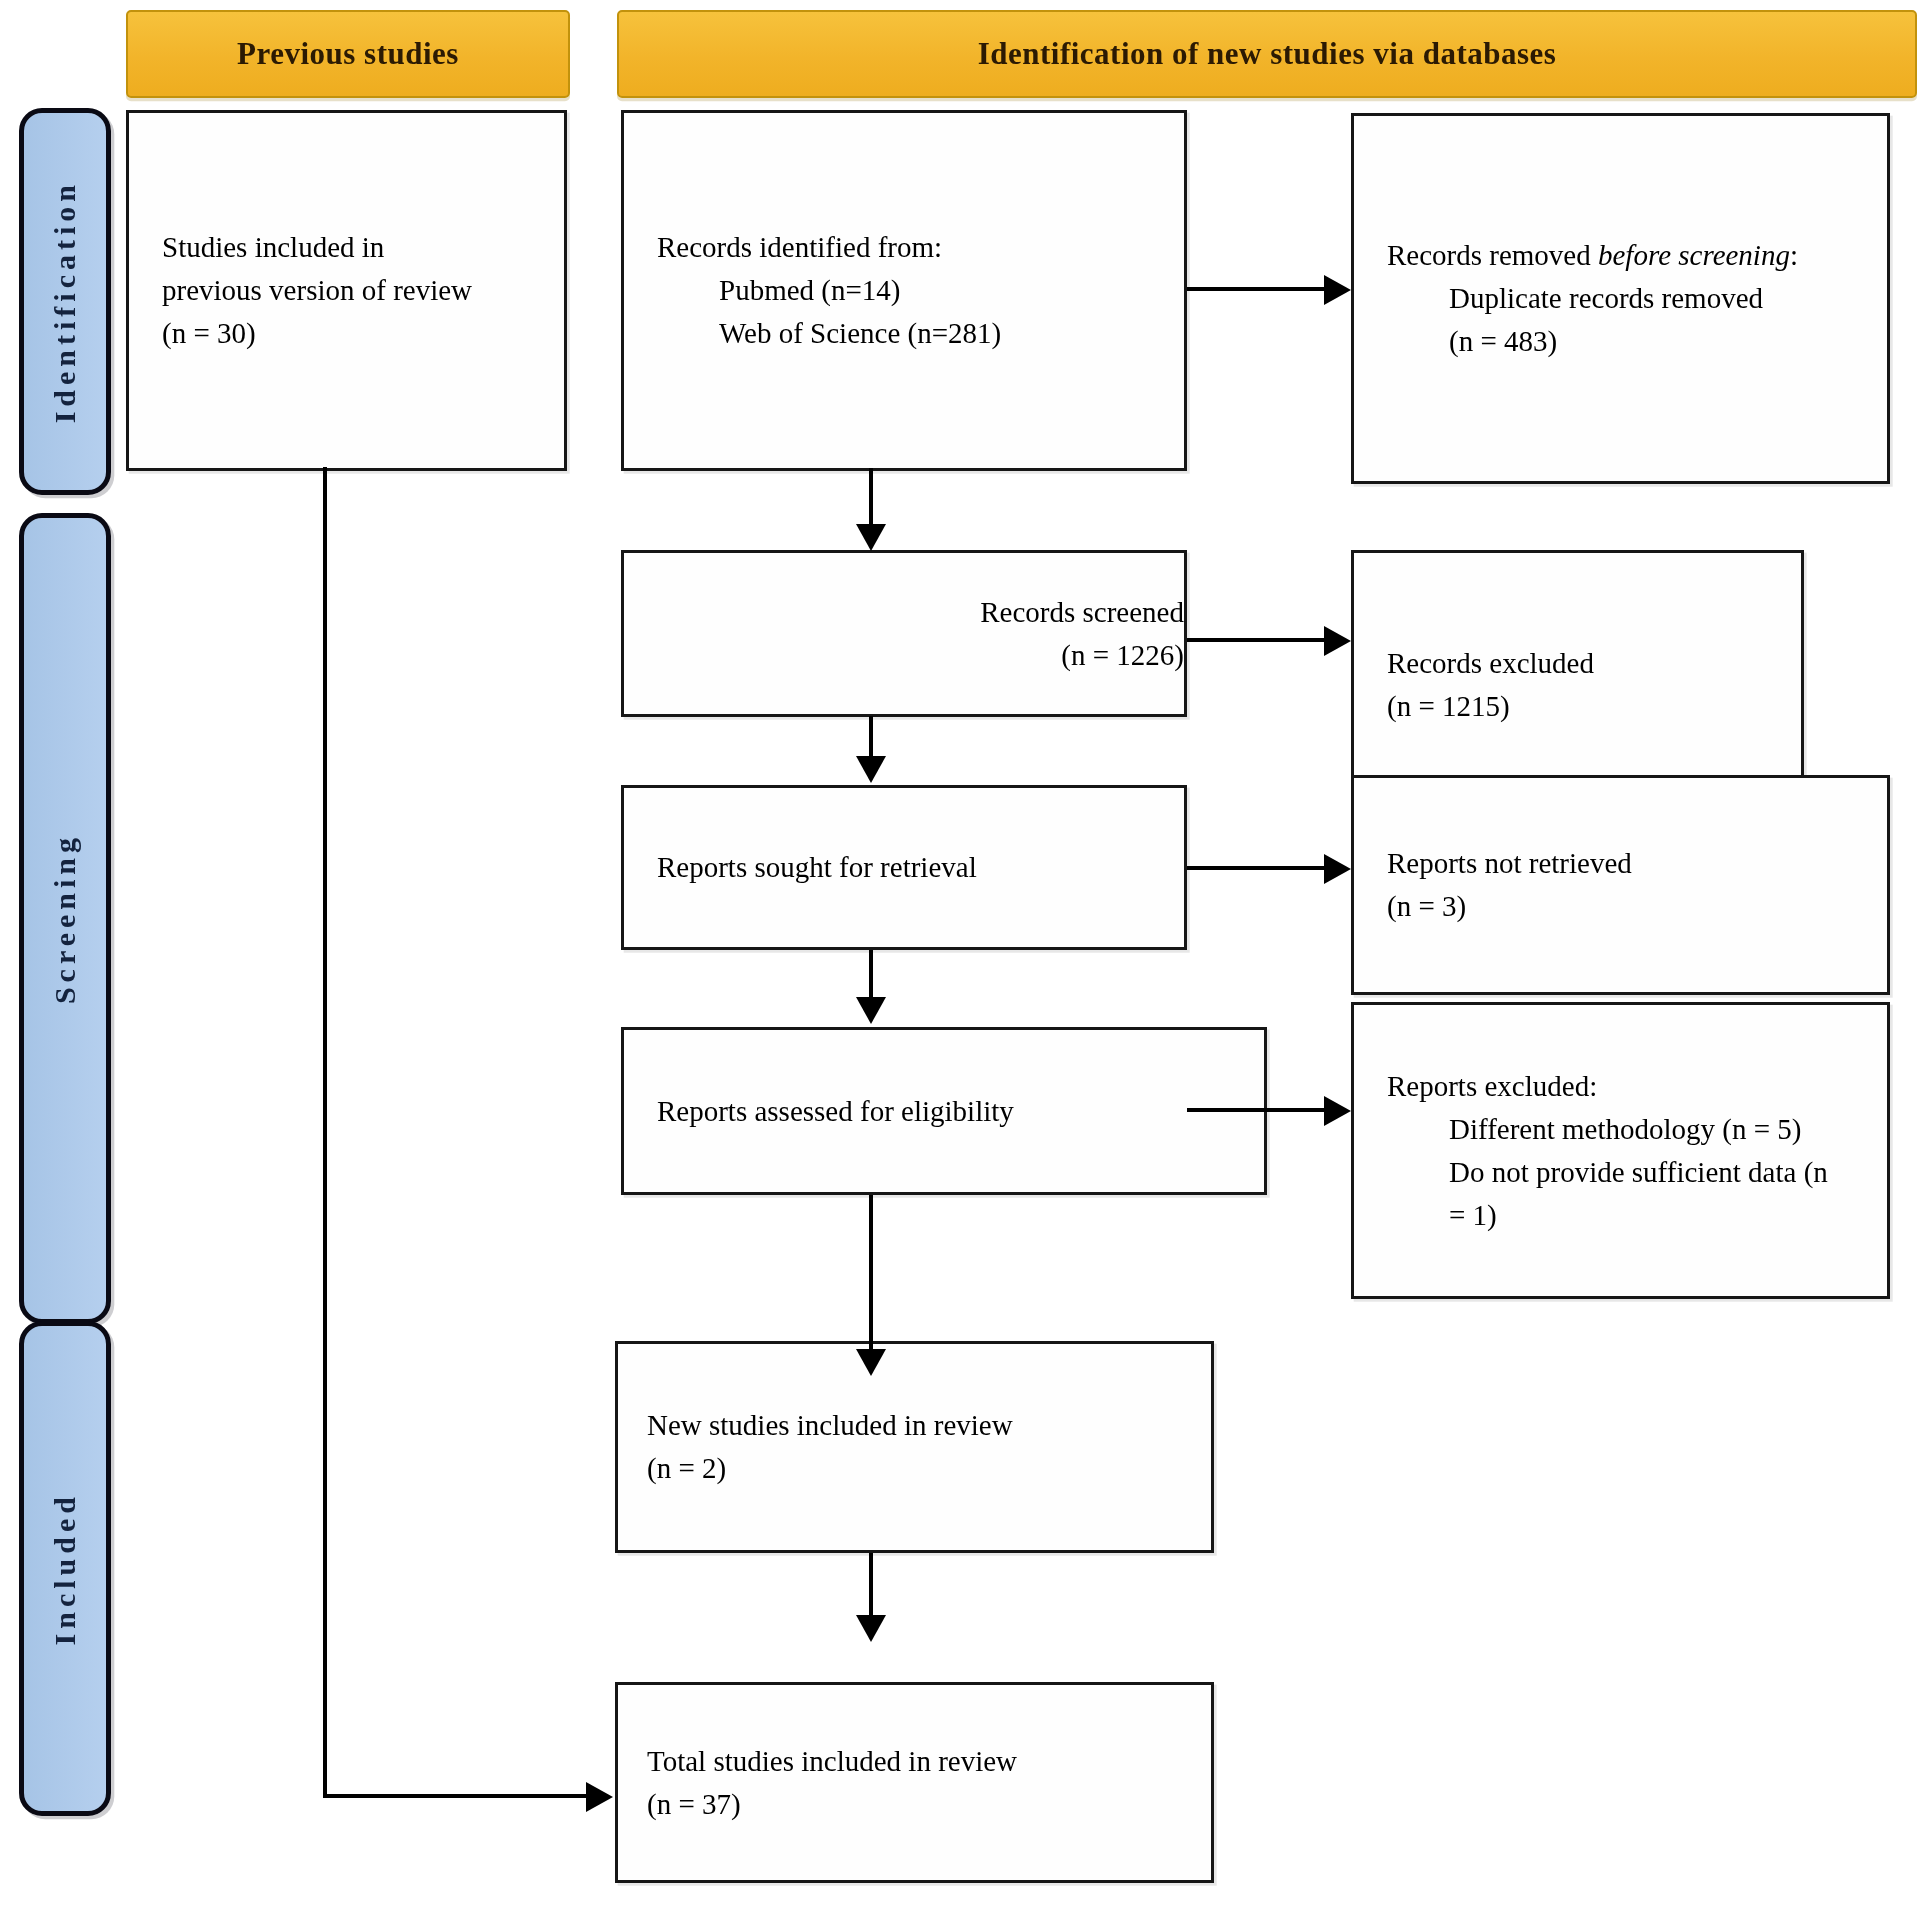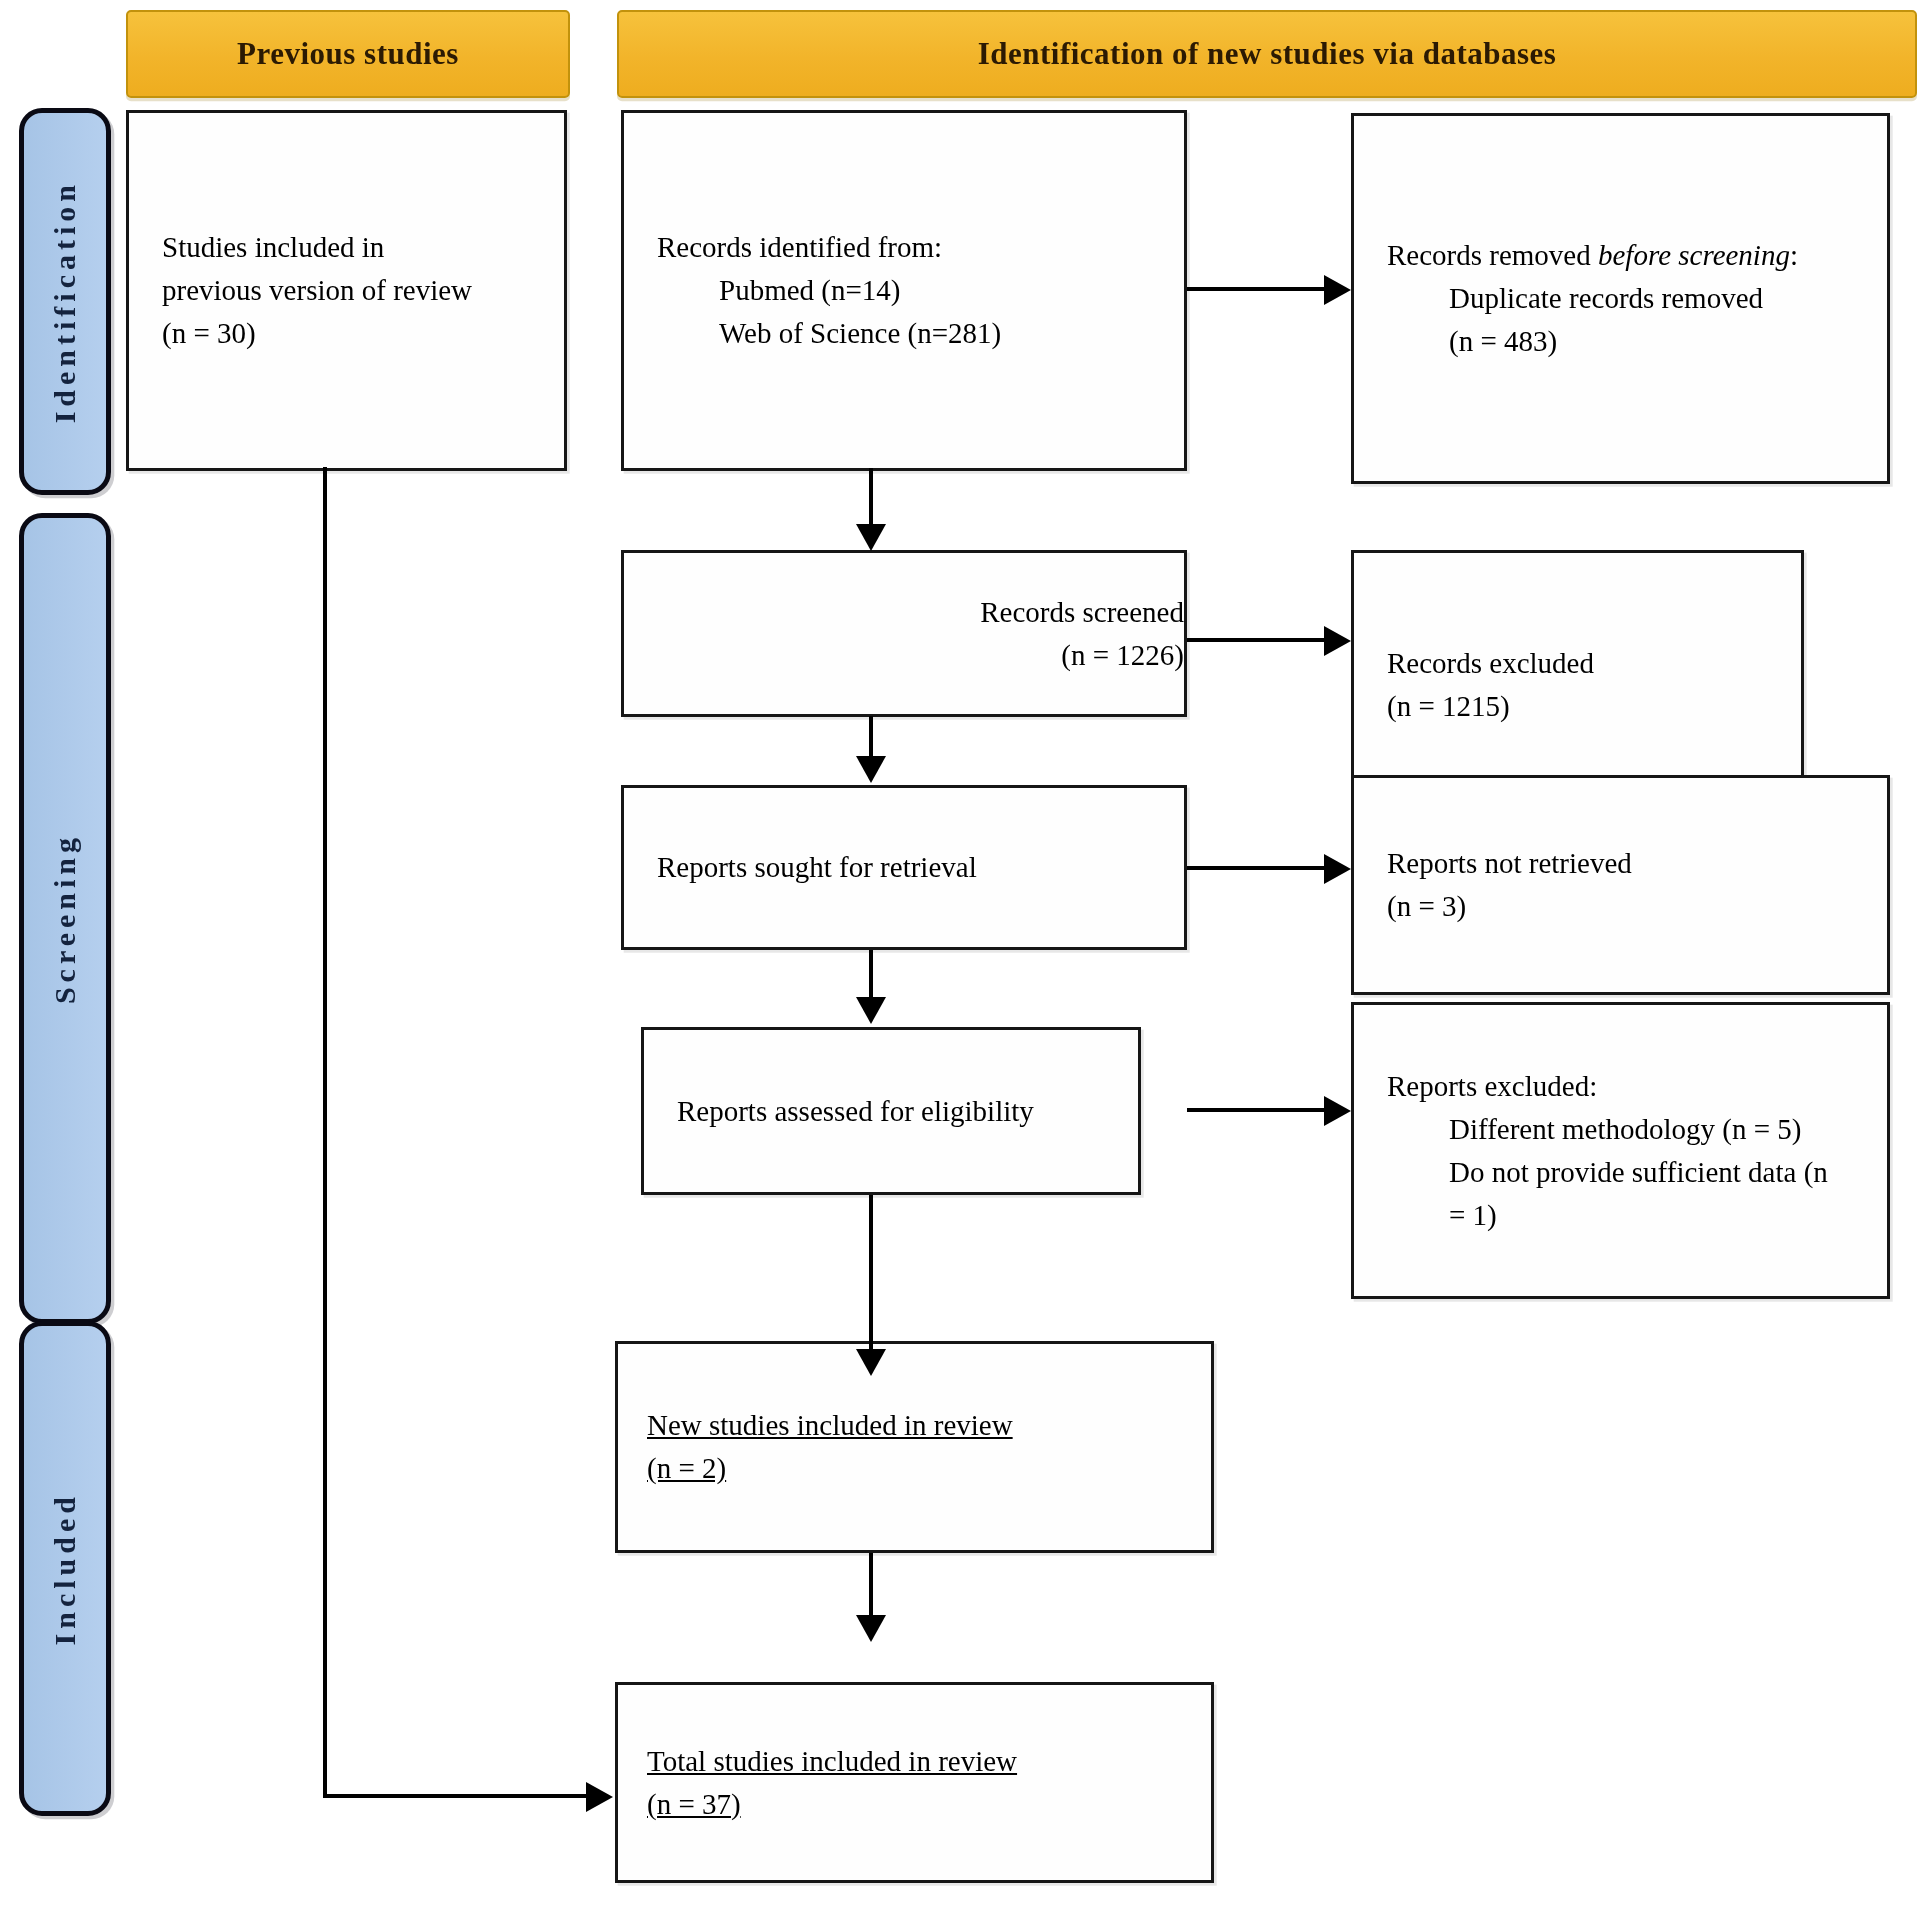--- a/index.html
+++ b/index.html
@@ -25,21 +25,21 @@
     font-weight:bold;font-size:30px;letter-spacing:5px;color:#14233e;white-space:nowrap;
   }
   .box{
     position:absolute;background:#fefefe;border:3.3px solid #161616;
     display:flex;flex-direction:column;justify-content:center;
     box-sizing:border-box;z-index:2;
     box-shadow:2.7px 2.7px 0 rgba(120,120,120,.18);
   }
   .box .ln{font-size:29px;line-height:43px;padding-left:33px;white-space:nowrap;}
   .box .ln.indent{padding-left:95px;}
-  .box.wide .ln{padding-left:29px;text-decoration:underline;}
+  .box.wide .ln{padding-left:29px;}
   .shaft-v{position:absolute;width:4.4px;background:#000;z-index:5;}
   .shaft-h{position:absolute;height:4.4px;background:#000;z-index:5;}
   .head-down{
     position:absolute;width:0;height:0;z-index:5;
     border-left:15px solid transparent;border-right:15px solid transparent;
     border-top:27.5px solid #000;
   }
   .head-right{
     position:absolute;width:0;height:0;z-index:5;
     border-top:15px solid transparent;border-bottom:15px solid transparent;
@@ -99,21 +99,21 @@
 
   <div class="box" style="left:621px;top:785px;width:566px;height:165px;">
     <div class="ln">Reports sought for retrieval</div>
   </div>
 
   <div class="box" style="left:1351px;top:775px;width:539px;height:220px;">
     <div class="ln">Reports not retrieved</div>
     <div class="ln">(n = 3)</div>
   </div>
 
-  <div class="box" style="left:621px;top:1027px;width:500px;height:168px;margin-left:20px;">
+  <div class="box" style="left:621px;top:1027px;width:646px;height:168px;">
     <div class="ln">Reports assessed for eligibility</div>
   </div>
 
   <div class="box" style="left:1351px;top:1002px;width:539px;height:297px;">
     <div class="ln">Reports excluded:</div>
     <div class="ln indent">Different methodology (n = 5)</div>
     <div class="ln indent">Do not provide sufficient data (n</div>
     <div class="ln indent">= 1)</div>
   </div>
 

